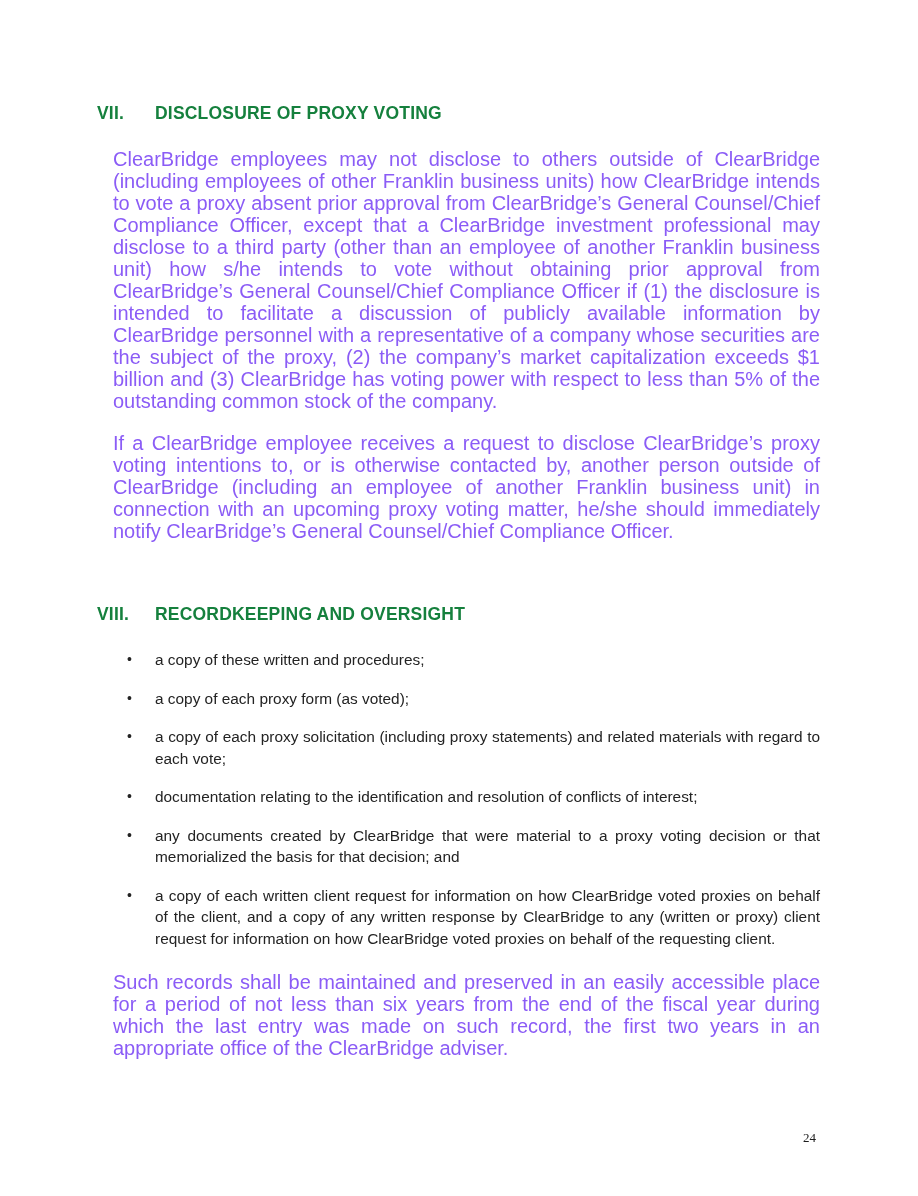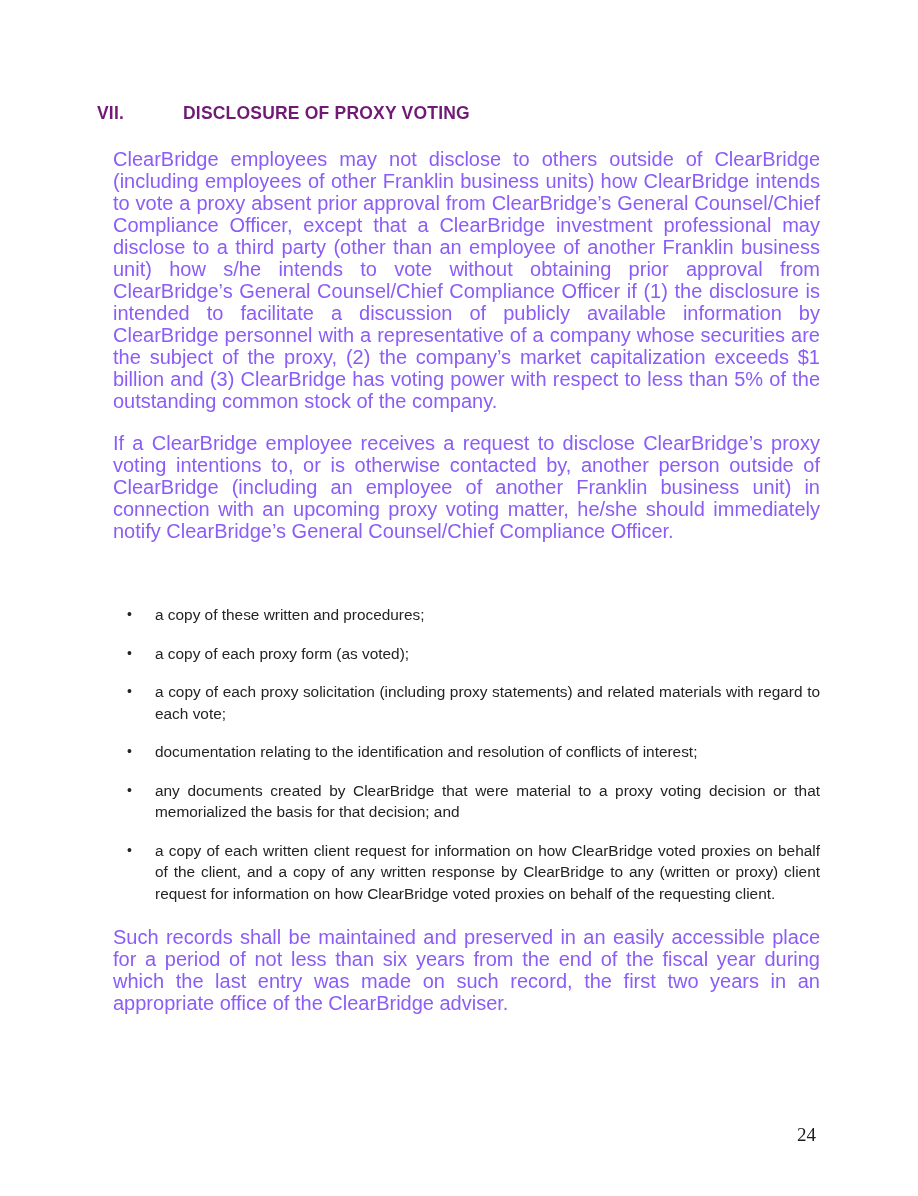--- a/index.html
+++ b/index.html
@@ -19,25 +19,24 @@
   .page {
     position: relative;
     width: 918px;
     height: 1196px;
     padding: 103px 98px 0 97px;
   }
   .heading {
     display: flex;
     align-items: baseline;
     margin: 0 0 24px 0;
-    color: #701a75;
+    color: #15803d;
     font-size: 17.5px;
     font-weight: 700;
     letter-spacing: 0.2px;
-    gap: 28px;
   }
   .heading .numeral {
     flex: 0 0 58px;
     width: 58px;
   }
   .heading .title {
     flex: 1;
   }
   .body-text {
     margin: 0 0 20px 16px;
@@ -71,39 +70,43 @@
     text-align: justify;
   }
   .closing-text {
     margin-top: 20px;
   }
   .page-number {
     position: absolute;
     right: 102px;
     bottom: 50px;
     font-family: "Liberation Serif", serif;
-    font-size: 19px;
+    font-size: 13px;
     color: #1c1c1c;
   }
 </style>
 </head>
 <body>
 
 <div class="page">
 
   <section class="section-vii">
     <h2 class="heading">
       <span class="numeral">VII.</span>
       <span class="title">DISCLOSURE OF PROXY VOTING</span>
     </h2>
     <p class="body-text">ClearBridge employees may not disclose to others outside of ClearBridge (including employees of other Franklin business units) how ClearBridge intends to vote a proxy absent prior approval from ClearBridge’s General Counsel/Chief Compliance Officer, except that a ClearBridge investment professional may disclose to a third party (other than an employee of another Franklin business unit) how s/he intends to vote without obtaining prior approval from ClearBridge’s General Counsel/Chief Compliance Officer if (1) the disclosure is intended to facilitate a discussion of publicly available information by ClearBridge personnel with a representative of a company whose securities are the subject of the proxy, (2) the company’s market capitalization exceeds $1 billion and (3) ClearBridge has voting power with respect to less than 5% of the outstanding common stock of the company.</p>
     <p class="body-text">If a ClearBridge employee receives a request to disclose ClearBridge’s proxy voting intentions to, or is otherwise contacted by, another person outside of ClearBridge (including an employee of another Franklin business unit) in connection with an upcoming proxy voting matter, he/she should immediately notify ClearBridge’s General Counsel/Chief Compliance Officer.</p>
   </section>
 
   <section class="section-viii">
+    <h2 class="heading">
+      <span class="numeral">VIII.</span>
+      <span class="title">RECORDKEEPING AND OVERSIGHT</span>
+    </h2>
 
     <ul class="bullet-list">
       <li class="bullet-item">
         <span class="bullet-dot">•</span>
         <span class="bullet-text">a copy of these written and procedures;</span>
       </li>
       <li class="bullet-item">
         <span class="bullet-dot">•</span>
         <span class="bullet-text">a copy of each proxy form (as voted);</span>
       </li>

